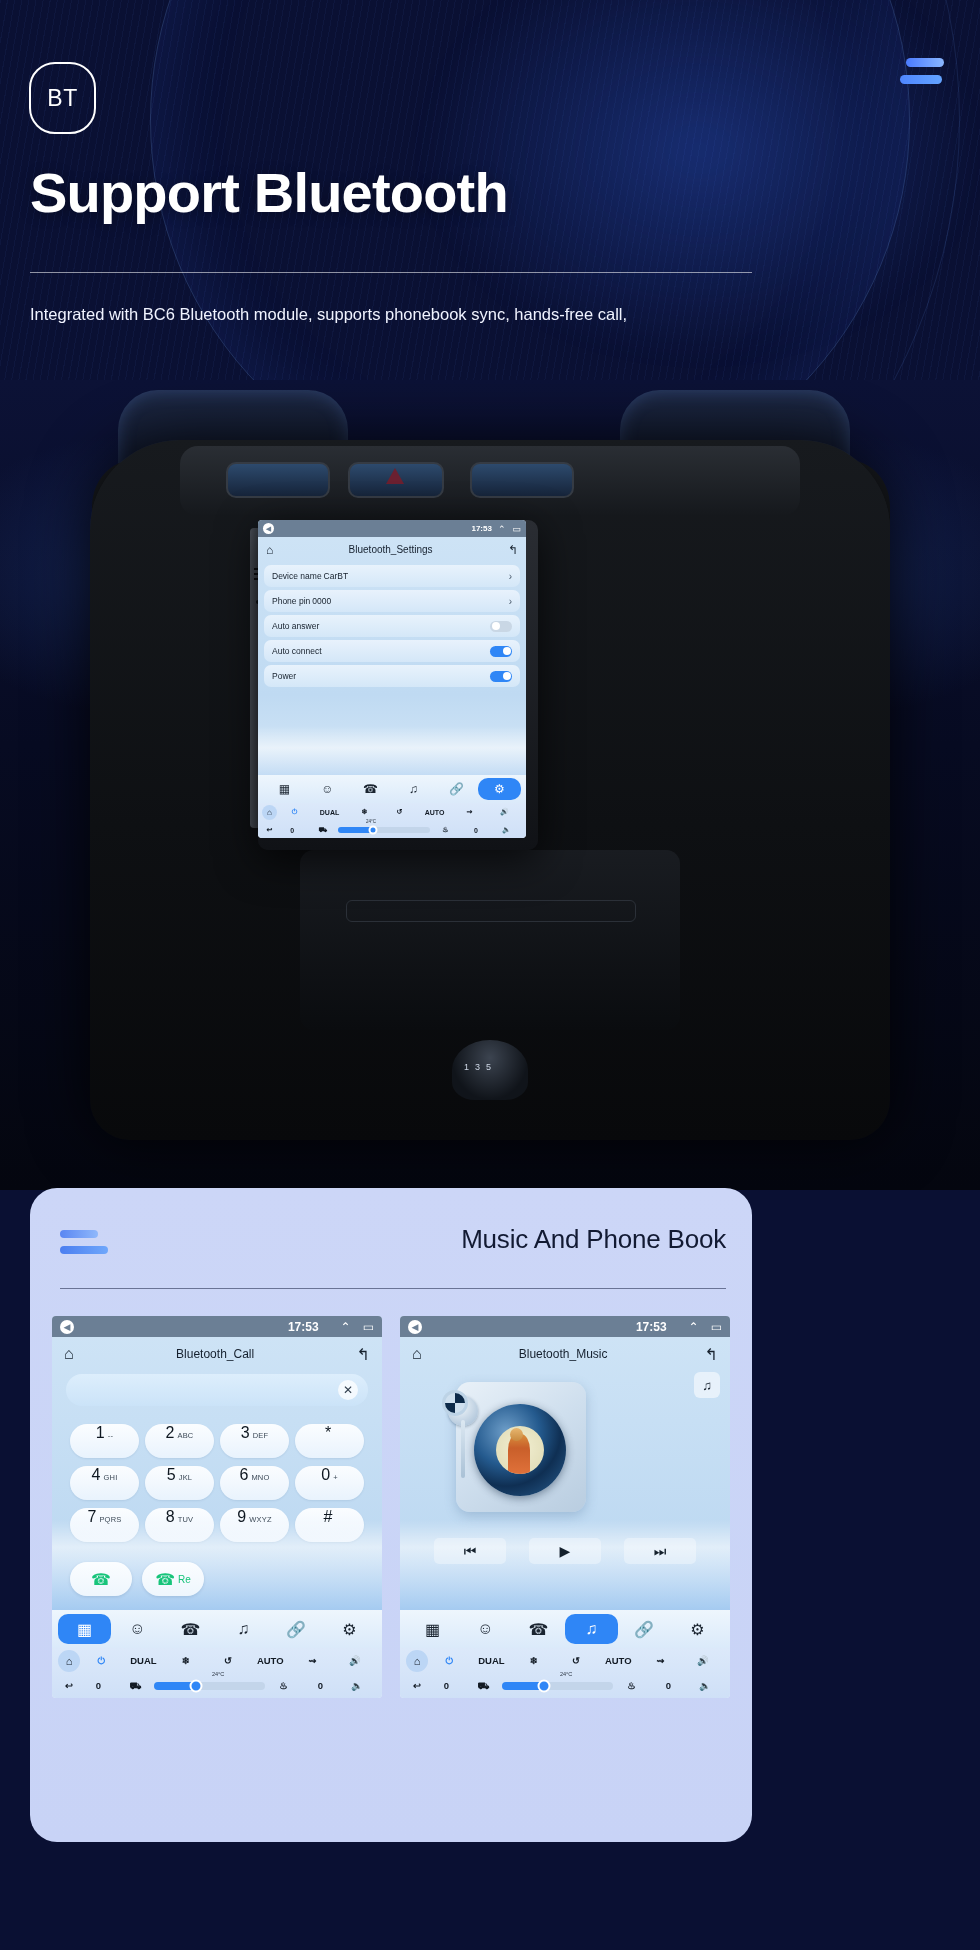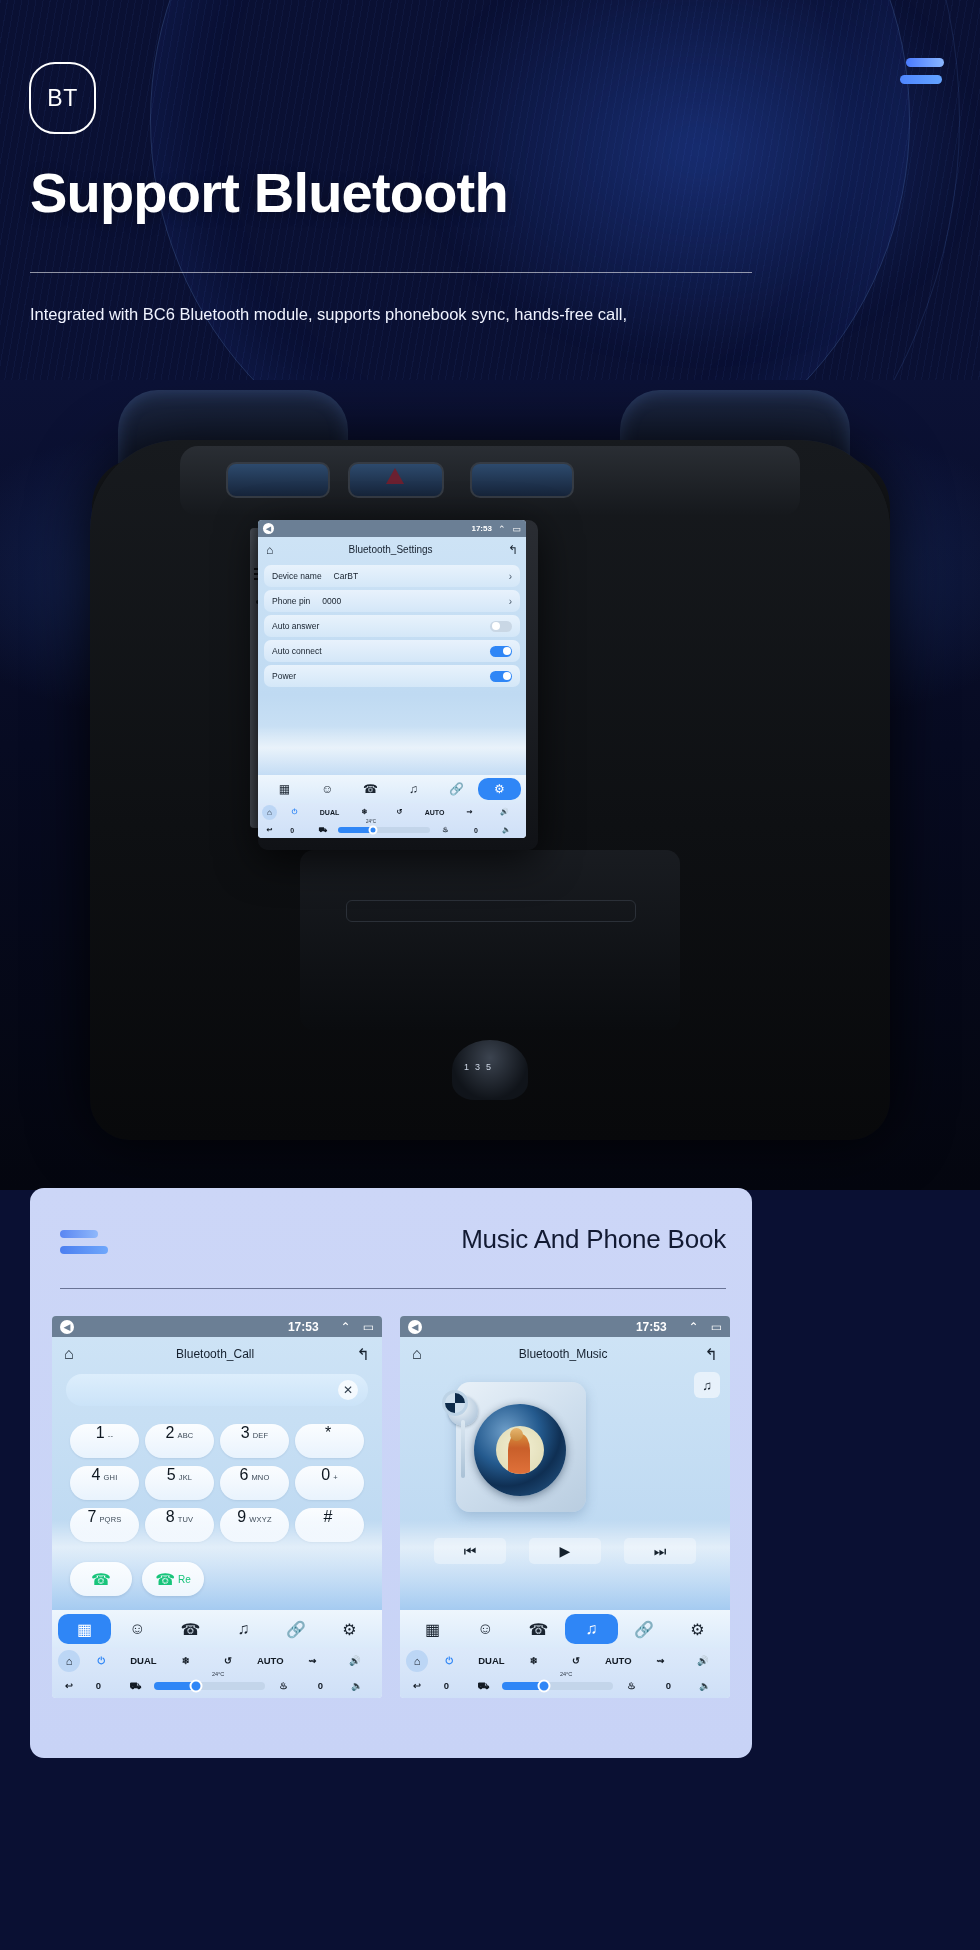--- a/index.html
+++ b/index.html
@@ -157,42 +157,42 @@
   .mu .hu-status { height: 17px; padding: 0 5px; font-size: 8px; }
   .mu .sb-back { width: 11px; height: 11px; font-size: 7px; }
   .mu .sb-icons { margin-left: 6px; display:flex; gap: 7px; font-size: 9px; }
   .mu .hu-titlebar { height: 25px; padding: 0 8px; }
   .mu .hu-title { font-size: 10px; }
   .mu .row {
     height: 22px; margin: 3px 6px; border-radius: 7px;
     background: linear-gradient(180deg,#e8f2fc,#d4e7f8);
     display:flex; align-items:center; padding: 0 8px; font-size: 8.5px; color:#16202c;
   }
-  .mu .row .val { margin-left: 12px; }
+  .mu .row .val { margin-left: 2px; }
   .mu .row .chev { margin-left:auto; color:#4a5a6c; font-size: 10px; }
   .mu .tgl { margin-left:auto; width: 22px; height: 11px; border-radius: 6px; background:#c9d7e5; position:relative; }
   .mu .tgl.on { background:#2f86f6; }
   .mu .tgl i { position:absolute; top: 1.5px; left: 1.5px; width: 8px; height: 8px; border-radius:50%; background:#fff; }
   .mu .tgl.on i { left: auto; right: 1.5px; }
   .mu .wave { position:absolute; left:0; right:0; top: 206px; height: 62px;
     background: linear-gradient(180deg, rgba(255,255,255,0) 0%, rgba(255,255,255,0.55) 35%, rgba(170,205,240,0.85) 100%); }
   .mu .hu-toolbar { position:absolute; left:0; right:0; top: 255px; height: 28px; padding: 0 5px; }
   .mu .hu-toolbar .ti { font-size: 12px; height: 22px; }
   .mu .hvac { position:absolute; left:0; right:0; top: 283px; height: 35px; }
   .mu .hvac-r { height: 18px; padding: 0 4px; font-size: 7px; }
   .mu .hvac-home { width: 15px; height: 15px; font-size: 8px; flex:0 0 15px; }
   .mu .temp { position:absolute; left: 108px; top: 16px; font-size: 4.5px; color:#2a3442; }
   .mu .slider-track { height: 6px; }
   .mu .slider-knob { width: 9px; height: 9px; }
 
   
   .panel {
-    position:absolute; left: 30px; top: 1188px; width: 722px; height: 570px;
+    position:absolute; left: 30px; top: 1188px; width: 722px; height: 654px;
     background: linear-gradient(180deg,#ccd6f7 0%, #c8d3f6 100%);
-    border-radius: 14px;
+    border-radius: 27px;
   }
   .panel-bars { position:absolute; left: 30px; top: 42px; }
   .panel-bars span { display:block; height: 8px; border-radius: 5px; }
   .panel-bars span.a { width: 38px; background: linear-gradient(90deg,#5a86f2,#8fb8fb); }
   .panel-bars span.b { width: 48px; margin-top: 8px; background: linear-gradient(90deg,#4b7ef0,#6fa7fb); }
   .panel-title {
     position:absolute; right: 26px; top: 36px;
     font-size: 26px; color: #121a33; letter-spacing: -0.2px;
   }
   .panel-rule { position:absolute; left: 30px; right: 26px; top: 100px; height: 1px; background: rgba(25,35,70,0.55); }

